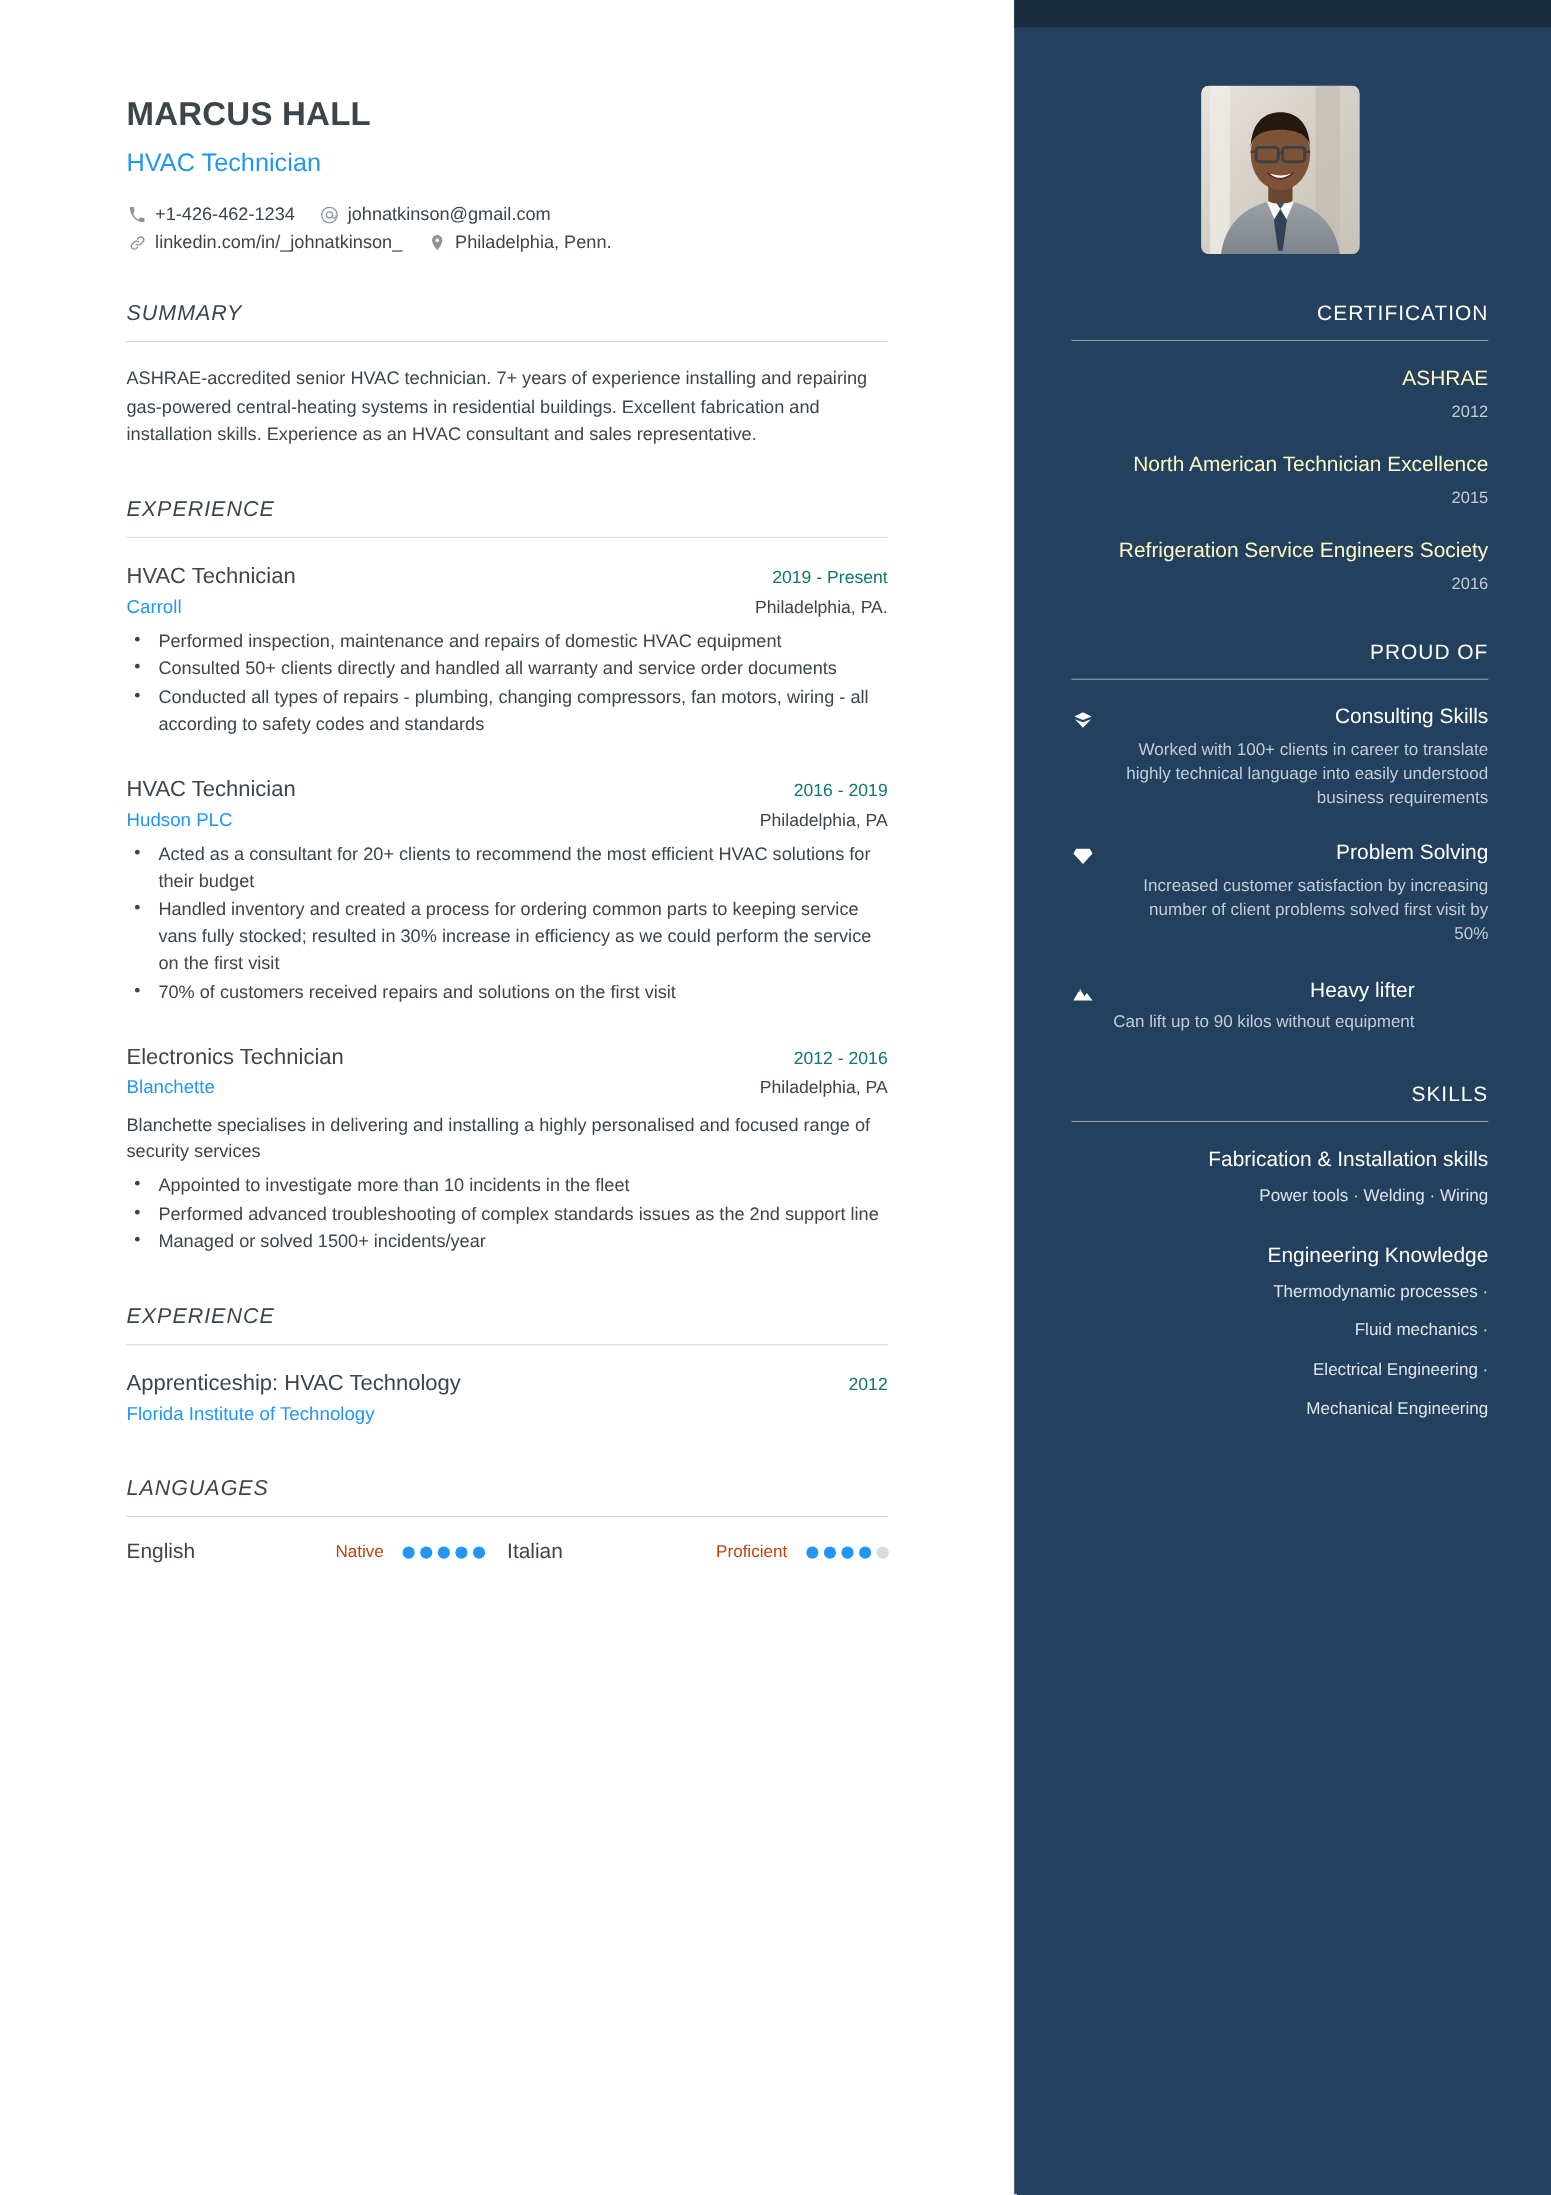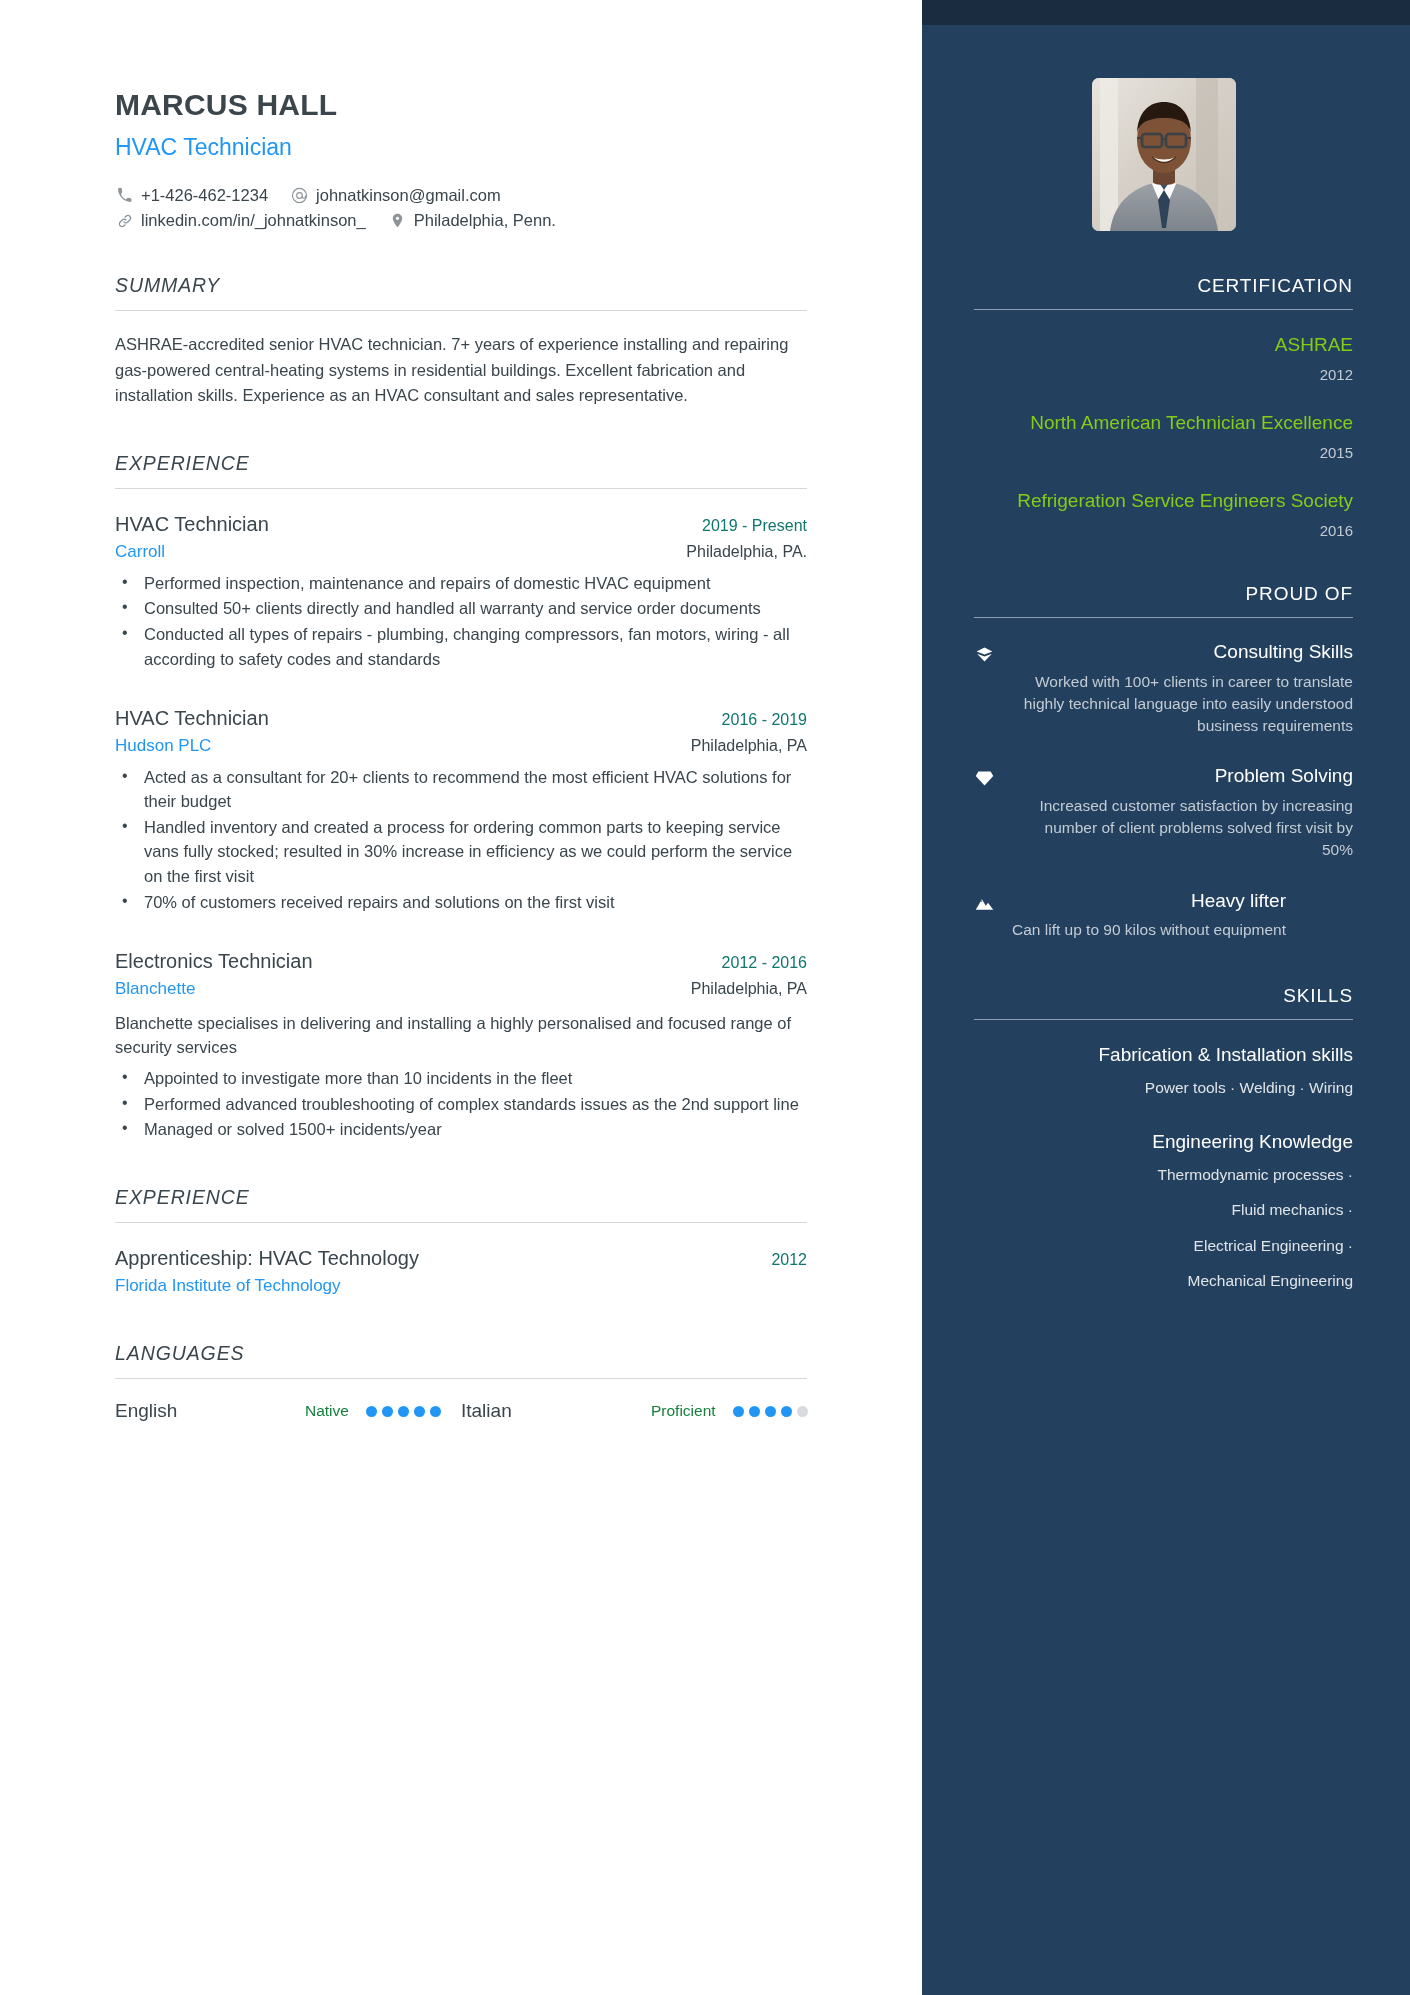--- a/index.html
+++ b/index.html
@@ -162,21 +162,21 @@
     width: 50%;
   }
   .lang-name {
     font-size: 19px;
     color: #3a454c;
     width: 190px;
     flex: 0 0 190px;
   }
   .lang-level {
     font-size: 15.5px;
-    color: #15803d;
+    color: #c2410c;
     margin-right: 17px;
     white-space: nowrap;
   }
   .dots { display: inline-flex; align-items: center; gap: 5px; }
   .dot {
     width: 11px; height: 11px;
     border-radius: 50%;
     background: #d8dadd;
     display: inline-block;
   }
@@ -223,21 +223,21 @@
     height: 1px;
     background: #8e9daf;
     width: 100%;
     margin-bottom: 22px;
   }
 
   .cert-item { margin-bottom: 27px; }
   .cert-item:last-child { margin-bottom: 0; }
   .cert-name {
     font-size: 19px;
-    color: #84cc16;
+    color: #fef9c3;
     line-height: 1.32;
     margin-bottom: 9px;
   }
   .cert-year {
     font-size: 15px;
     color: #c3cbd4;
   }
 
   .proud-item {
     display: flex;

